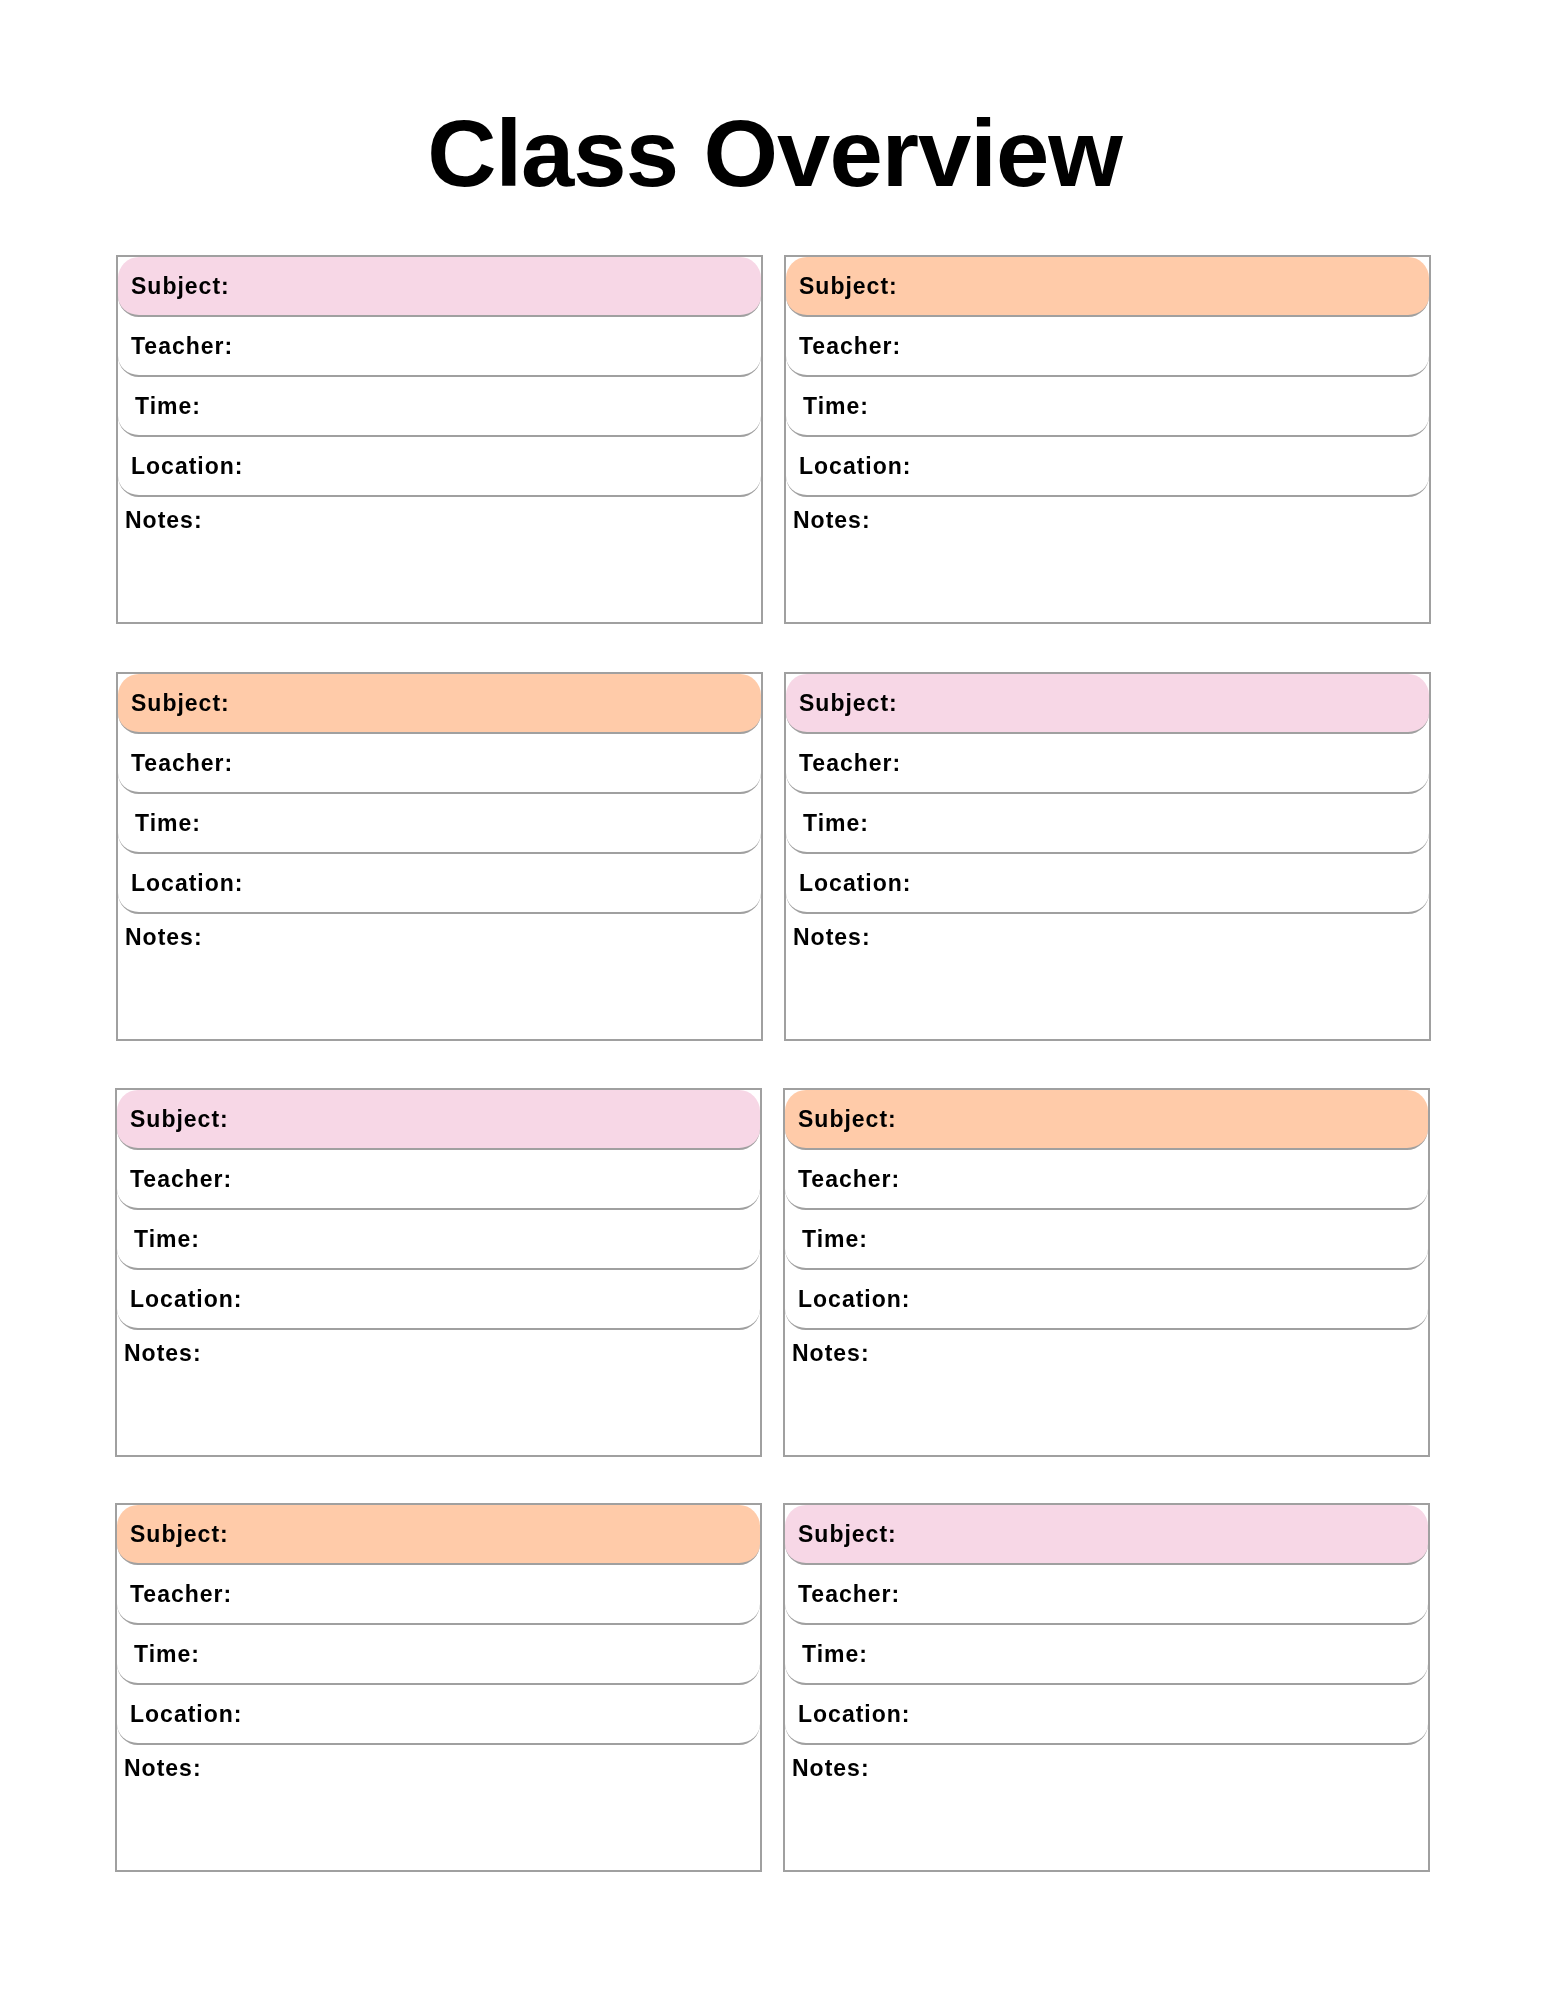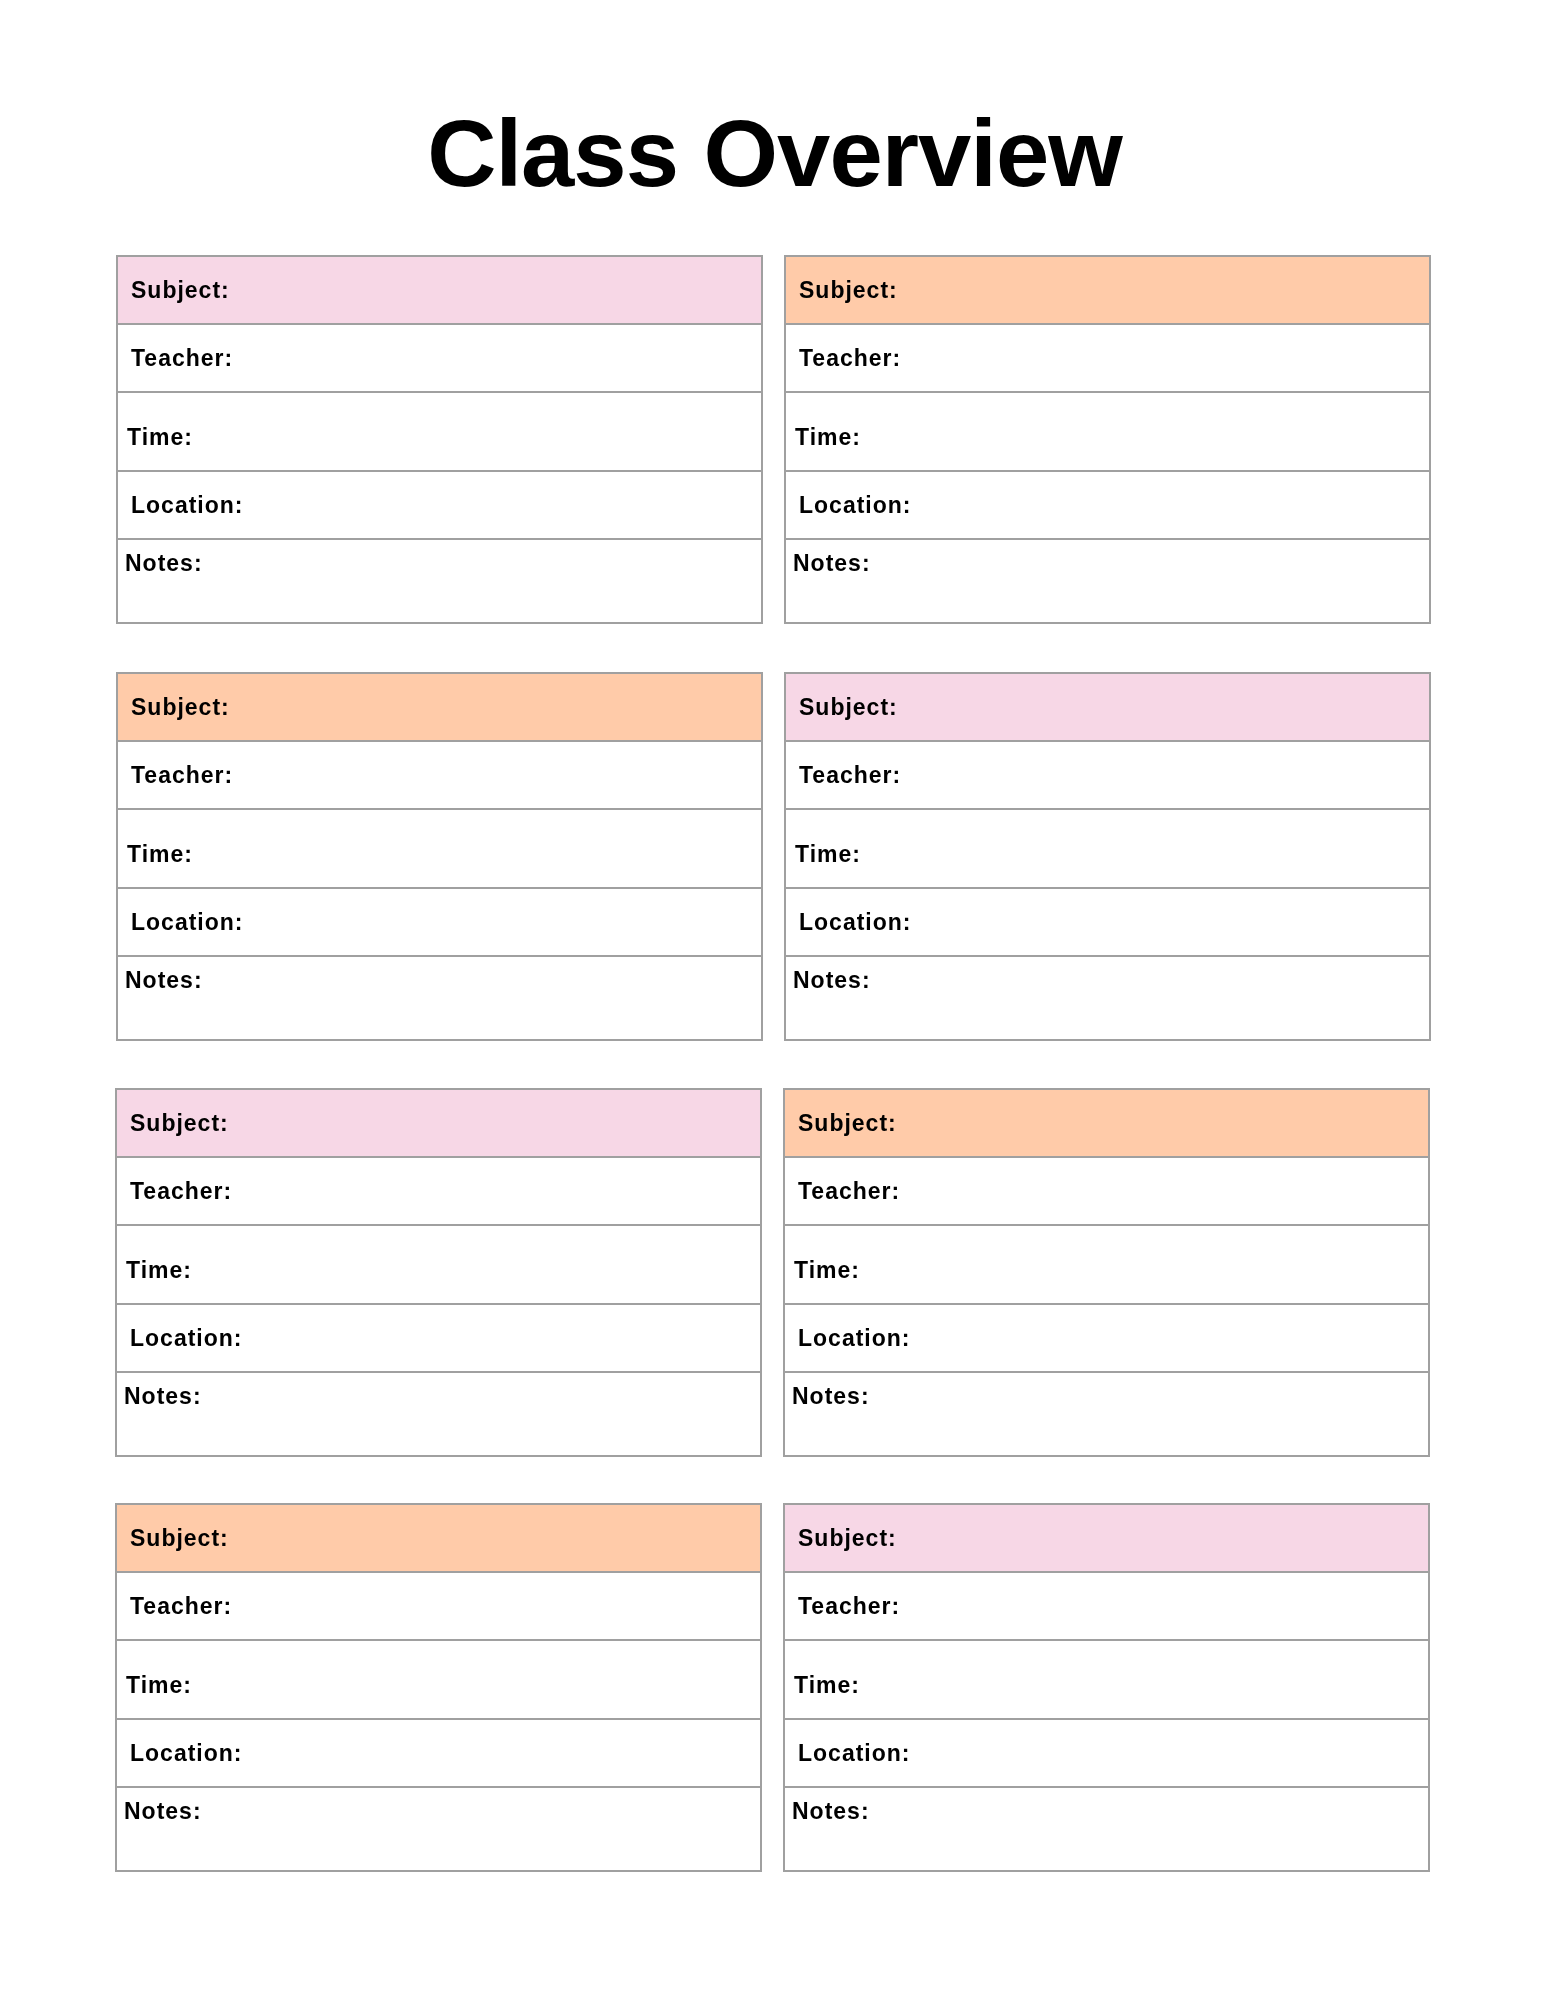--- a/index.html
+++ b/index.html
@@ -36,29 +36,30 @@
       height: 369px;
       box-sizing: border-box;
       border: 2px solid #a0a0a0;
       background: #ffffff;
       display: flex;
       flex-direction: column;
     }
     .row {
       box-sizing: border-box;
       border-bottom: 2px solid #a0a0a0;
-      height: 68px;
+      height: 60px;
       display: flex;
       align-items: center;
       padding-left: 13px;
       flex: 0 0 auto;
+      border-radius: 21px;
     }
     .row.header.pink { background: #f7d7e6; }
     .row.header.peach { background: #ffcba9; }
-    .row.time { padding-left: 9px; margin-top: 11px; }
+    .row.time { padding-left: 17px; }
     .row.notes {
       border-bottom: none;
       flex: 1 1 auto;
       align-items: flex-start;
       padding-top: 9px;
       padding-left: 7px;
       height: auto;
     }
     .label {
       font-family: "Liberation Sans", "DejaVu Sans", sans-serif;

